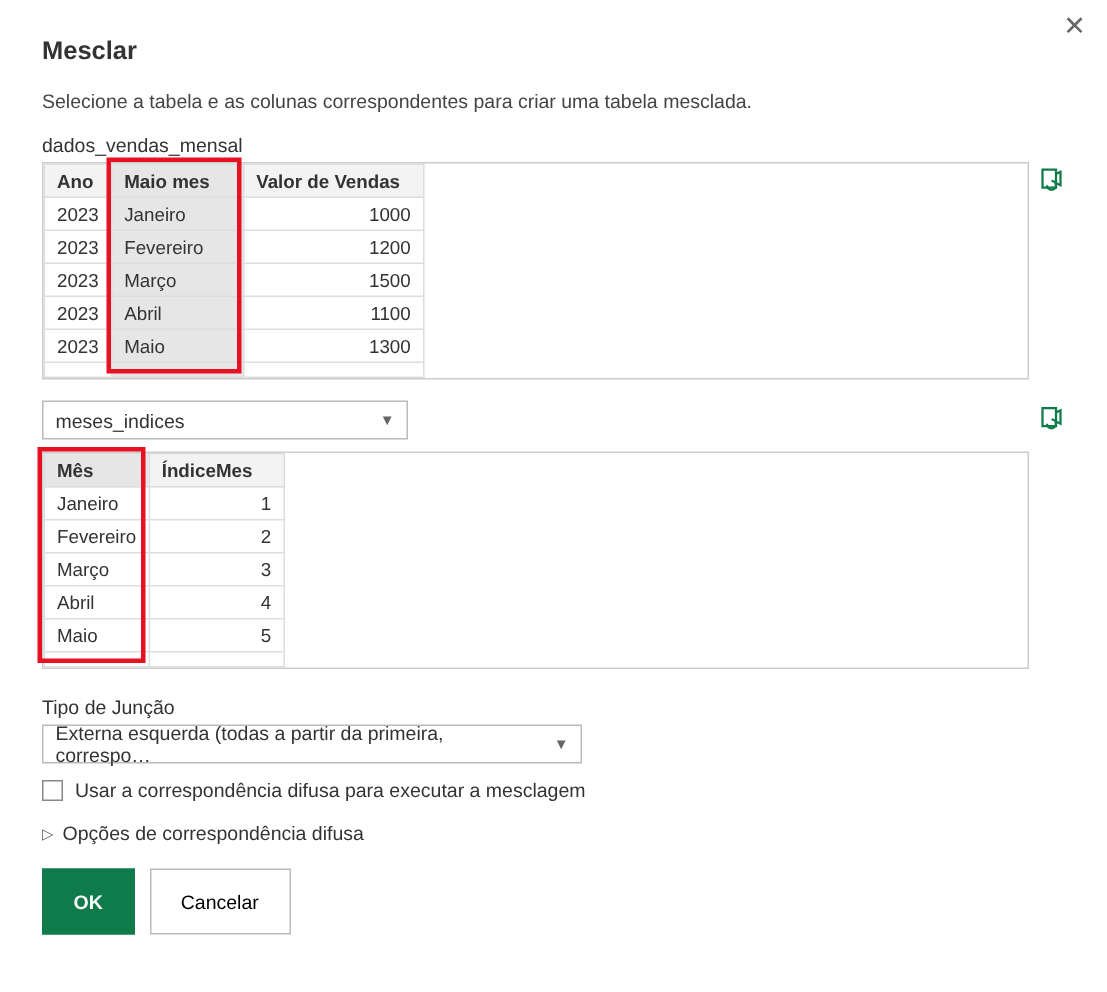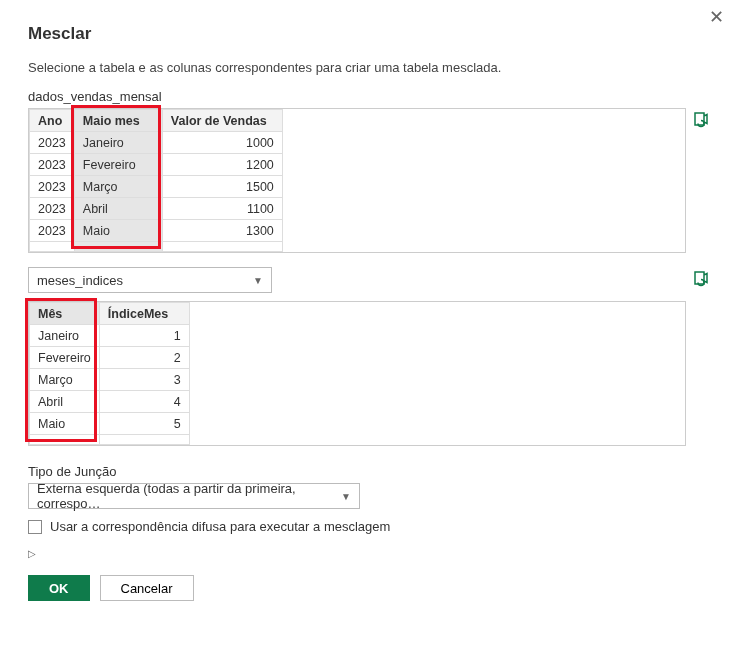--- a/index.html
+++ b/index.html
@@ -19,31 +19,31 @@
     td.numplain { text-align: right; }
     .col-ano { width: 42px; }
     .col-nome { width: 88px; }
     .col-valor { width: 120px; }
     .col-mes { width: 68px; }
     .col-ind { width: 90px; }
     .hl-box1 { position: absolute; border: 3px solid #e81123; pointer-events: none; }
     .dropdown { display: inline-flex; align-items: center; justify-content: space-between; border: 1px solid #bbb; background: #fff; padding: 4px 8px; height: 26px; font-size: 13px; cursor: pointer; }
     .dropdown .chev { font-size: 10px; color: #666; margin-left: 8px; }
     .dd-src { width: 244px; margin-bottom: 8px; }
-    .dd-join { width: 332px; margin-top: 4px; margin-bottom: 10px; }
+    .dd-join { width: 360px; margin-top: 4px; margin-bottom: 10px; }
     .lbl { margin-top: 4px; }
     .checkbox-row { display: flex; align-items: center; margin-bottom: 14px; }
     .cb { width: 14px; height: 14px; border: 1px solid #888; margin-right: 8px; }
     .expander { display: flex; align-items: center; margin-bottom: 16px; color: #333; cursor: pointer; }
     .expander .tri { font-size: 10px; color: #666; margin-right: 6px; }
     .footer { display: flex; align-items: center; justify-content: space-between; }
     .status { display: flex; align-items: center; }
     .check-icon { width: 16px; height: 16px; margin-right: 8px; flex-shrink: 0; }
     .btns { display: flex; gap: 10px; }
-    .btn { height: 26px; padding: 0 20px; border: 1px solid #bbb; background: #fff; font-size: 13px; cursor: pointer; }
+    .btn { height: 44px; padding: 0 20px; border: 1px solid #bbb; background: #fff; font-size: 13px; cursor: pointer; }
     .btn.primary { background: #0f7b4b; border-color: #0f7b4b; color: #fff; font-weight: 600; }
     tr.blankrow td { height: 10px; border-top: 1px solid #ddd; }
   </style>
 </head>
 <body>
 
 
 
 <div class="close-x">✕</div>
 
@@ -158,20 +158,21 @@
   <span class="chev">▼</span>
 </div>
 
 <div class="checkbox-row">
   <div class="cb"></div>
   <span>Usar a correspondência difusa para executar a mesclagem</span>
 </div>
 
 <div class="expander">
   <span class="tri">▷</span>
+  <span>Opções de correspondência difusa</span>
 </div>
 
 <div class="footer">
   <div class="btns">
     <button class="btn primary">OK</button>
     <button class="btn">Cancelar</button>
   </div>
 </div>
 
 

